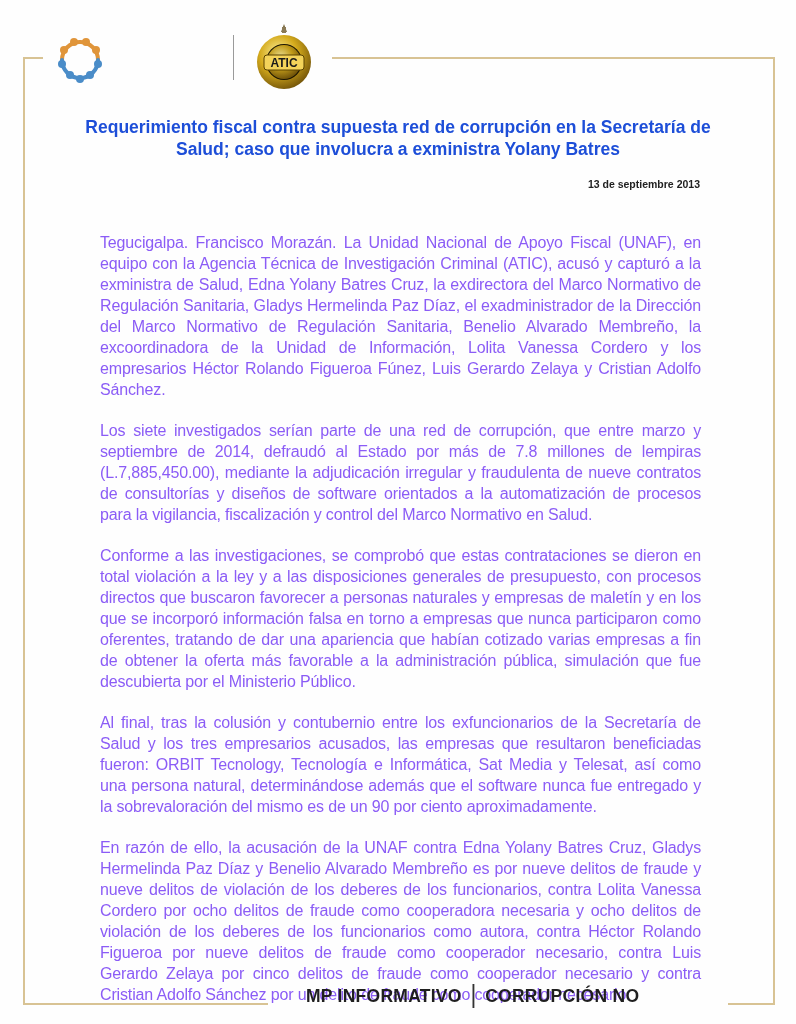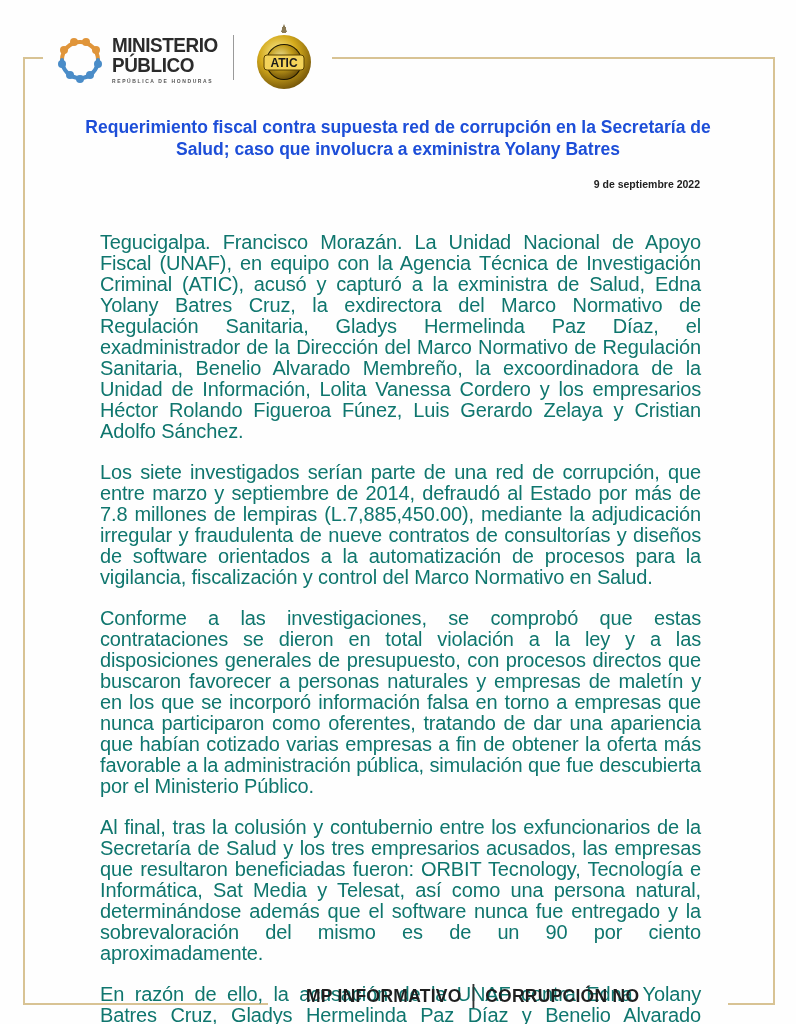--- a/index.html
+++ b/index.html
@@ -37,22 +37,22 @@
       color: #1d4ed8; font-weight: bold; font-size: 17.5px; line-height: 22px;
     }
     .date {
       position: absolute; right: 96px; top: 178px;
       font-weight: bold; font-size: 10.5px; color: #222;
     }
     .body {
       position: absolute; left: 100px; top: 232px; width: 601px;
     }
     .para {
-      margin: 0 0 20px 0; font-size: 20px; line-height: 21px;
-      text-align: justify; color: #0f766e; letter-spacing: -0.15px;
+      margin: 0 0 20px 0; font-size: 16px; line-height: 21px;
+      text-align: justify; color: #8b5cf6; letter-spacing: -0.15px;
     }
     .footer {
       position: absolute; left: 306px; top: 984px;
       font-size: 19px; font-weight: bold; color: #1f1f1f; letter-spacing: 0.3px;
       display: flex; align-items: center; white-space: nowrap;
       transform: scaleX(0.92); transform-origin: left;
     }
     .footer .sep { display: inline-block; width: 1.5px; height: 24px; background: #333; margin: 0 12px; }
   </style>
 </head>
@@ -78,46 +78,41 @@
         <circle cx="42" cy="16" r="4"></circle>
     </g>
     <g fill="#4a8cc8">
       <circle cx="8" cy="30" r="4"></circle>
         <circle cx="16" cy="41" r="4"></circle>
       <circle cx="26" cy="45" r="4"></circle>
         <circle cx="36" cy="41" r="4"></circle>
       <circle cx="44" cy="30" r="4"></circle>
     </g>
   </svg>
-  <div class="mp-text">
-    <div class="mp-line1">MINISTERIO</div>
-    <div class="mp-line2">PÚBLICO</div>
-    <div class="mp-sub">REPÚBLICA DE HONDURAS</div>
-  </div>
 </div>
 <div class="logo-divider"></div>
 <svg class="logo-atic" viewBox="0 0 70 70">
   <defs>
     <radialGradient id="g1" cx="40%" cy="35%" r="70%">
       <stop offset="0" stop-color="#fff3a0"></stop>
       <stop offset="0.5" stop-color="#d4aa1c"></stop>
       <stop offset="1" stop-color="#6e5008"></stop>
     </radialGradient>
   </defs>
   <path d="M35 2 L38 10 L32 10 Z" fill="#7a6a40"></path>
   <rect x="33" y="5" width="4" height="6" fill="#8a7a55"></rect>
   <circle cx="35" cy="40" r="27" fill="url(#g1)"></circle>
   <circle cx="35" cy="40" r="18" fill="#1a1400"></circle>
   <circle cx="35" cy="40" r="17" fill="url(#g1)" opacity="0.9"></circle>
   <rect x="15" y="33" width="40" height="15" rx="3" fill="#f3d35a" stroke="#5a4300" stroke-width="1"></rect>
   <text x="35" y="45" text-anchor="middle" font-family="Liberation Sans, sans-serif" font-weight="bold" font-size="12" fill="#1a1a1a">ATIC</text>
 </svg>
 
 <div class="title">Requerimiento fiscal contra supuesta red de corrupción en la Secretaría de Salud; caso que involucra a exministra Yolany Batres</div>
-<div class="date">9 de septiembre 2022</div>
+<div class="date">13 de septiembre 2013</div>
 
 <div class="body">
   <p class="para">Tegucigalpa. Francisco Morazán. La Unidad Nacional de Apoyo Fiscal (UNAF), en equipo con la Agencia Técnica de Investigación Criminal (ATIC), acusó y capturó a la exministra de Salud, Edna Yolany Batres Cruz, la exdirectora del Marco Normativo de Regulación Sanitaria, Gladys Hermelinda Paz Díaz, el exadministrador de la Dirección del Marco Normativo de Regulación Sanitaria, Benelio Alvarado Membreño, la excoordinadora de la Unidad de Información, Lolita Vanessa Cordero y los empresarios Héctor Rolando Figueroa Fúnez, Luis Gerardo Zelaya y Cristian Adolfo Sánchez.</p>
   <p class="para">Los siete investigados serían parte de una red de corrupción, que entre marzo y septiembre de 2014, defraudó al Estado por más de 7.8 millones de lempiras (L.7,885,450.00), mediante la adjudicación irregular y fraudulenta de nueve contratos de consultorías y diseños de software orientados a la automatización de procesos para la vigilancia, fiscalización y control del Marco Normativo en Salud.</p>
   <p class="para">Conforme a las investigaciones, se comprobó que estas contrataciones se dieron en total violación a la ley y a las disposiciones generales de presupuesto, con procesos directos que buscaron favorecer a personas naturales y empresas de maletín y en los que se incorporó información falsa en torno a empresas que nunca participaron como oferentes, tratando de dar una apariencia que habían cotizado varias empresas a fin de obtener la oferta más favorable a la administración pública, simulación que fue descubierta por el Ministerio Público.</p>
   <p class="para">Al final, tras la colusión y contubernio entre los exfuncionarios de la Secretaría de Salud y los tres empresarios acusados, las empresas que resultaron beneficiadas fueron: ORBIT Tecnology, Tecnología e Informática, Sat Media y Telesat, así como una persona natural, determinándose además que el software nunca fue entregado y la sobrevaloración del mismo es de un 90 por ciento aproximadamente.</p>
   <p class="para">En razón de ello, la acusación de la UNAF contra Edna Yolany Batres Cruz, Gladys Hermelinda Paz Díaz y Benelio Alvarado Membreño es por nueve delitos de fraude y nueve delitos de violación de los deberes de los funcionarios, contra Lolita Vanessa Cordero por ocho delitos de fraude como cooperadora necesaria y ocho delitos de violación de los deberes de los funcionarios como autora, contra Héctor Rolando Figueroa por nueve delitos de fraude como cooperador necesario, contra Luis Gerardo Zelaya por cinco delitos de fraude como cooperador necesario y contra Cristian Adolfo Sánchez por un delito de fraude como cooperador necesario.</p>
 </div>
 
 <div class="footer">

